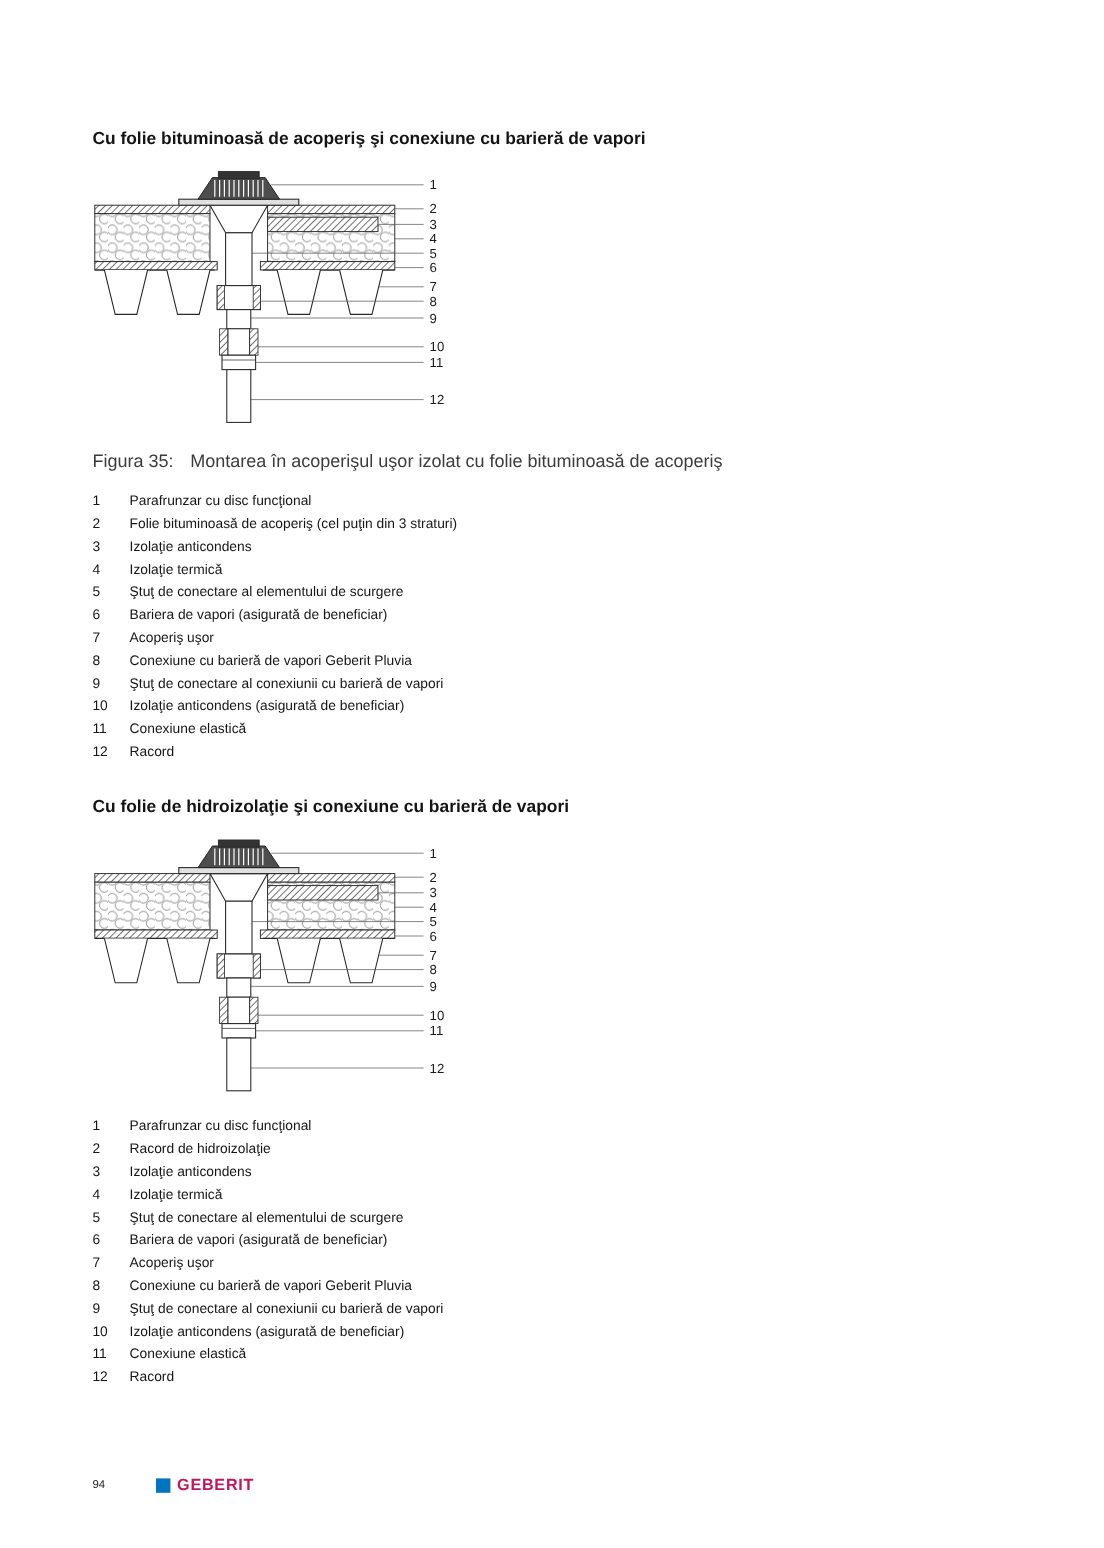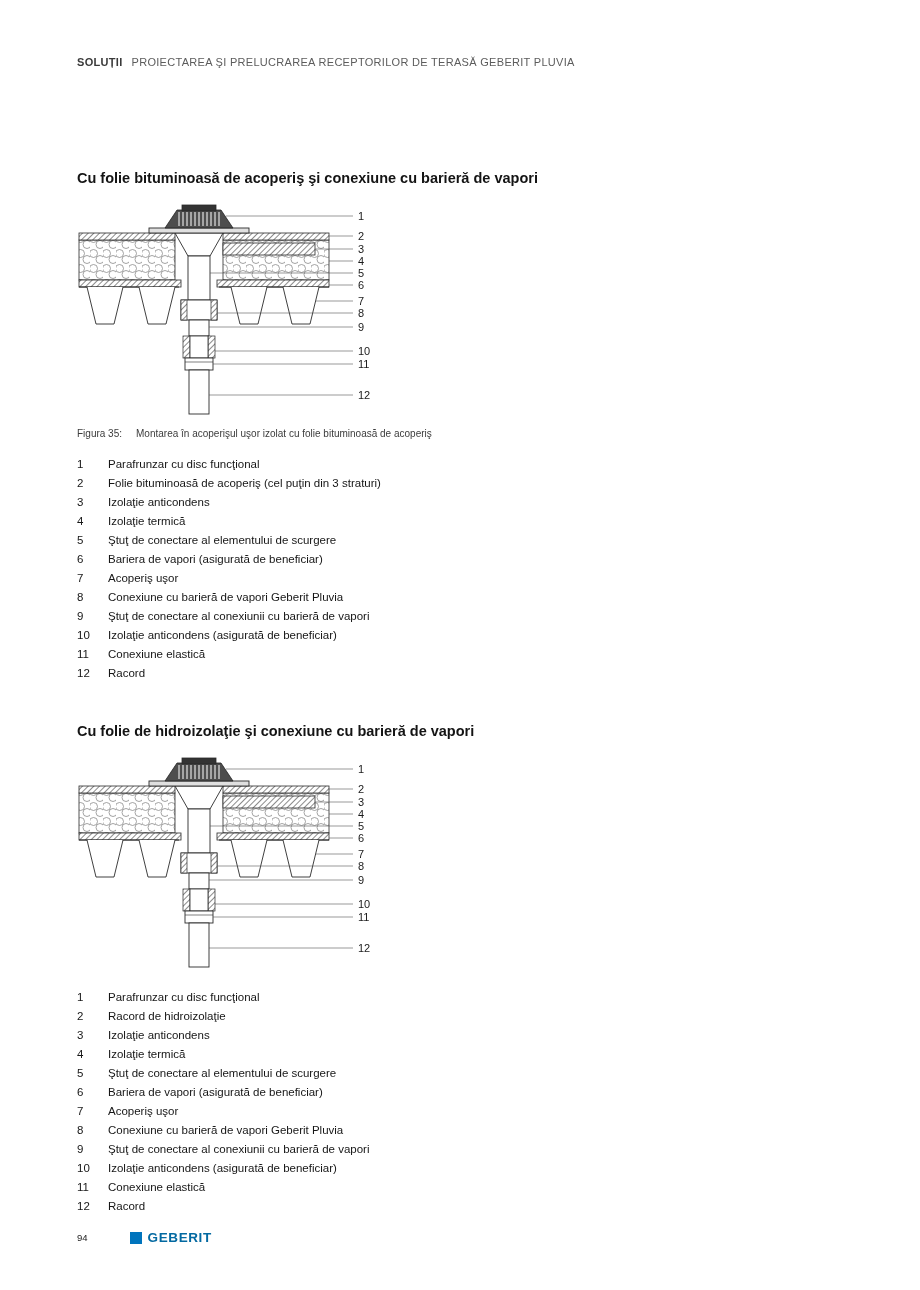--- a/index.html
+++ b/index.html
@@ -10,50 +10,47 @@
     font-family:"Liberation Sans", sans-serif; color:#1a1a1a; overflow:hidden;
     margin:0 auto;
   }
   .content { padding:56px 78px 0 77px; }
 
   .doc-header { font-size:11px; letter-spacing:.3px; }
   .doc-header .sec { font-weight:bold; color:#3a3a3a; }
   .doc-header .ttl { color:#5c5c5c; margin-left:9px; }
 
   h2.block-heading { font-size:14.5px; font-weight:bold; color:#141414; }
-  h2.mt-lg { margin-top:102px; }
-  h2.mt-md { margin-top:40px; }
+  h2.mt-lg { margin-top:52px; }
+  h2.mt-md { margin-top:28px; }
 
   .diagram { margin-top:18px; }
   .diagram svg { display:block; }
   .diagram svg text { font-family:"Liberation Sans", sans-serif; }
 
-  .caption { margin-top:9px; font-size:10px; color:#3c3c3c; }
+  .caption { margin-top:19px; font-size:15px; color:#3c3c3c; }
   .cap-label { margin-right:14px; }
 
   ol.legend { list-style:none; margin-top:16px; font-size:11.5px; color:#161616; }
   ol.legend li { display:flex; line-height:19px; }
   ol.legend .lnum { width:31px; flex:none; }
   ol.legend .ltxt { flex:1; }
 
   .footer { position:absolute; left:77px; top:1230px; display:flex; align-items:center; }
   .page-num { font-size:9.5px; color:#222; }
   .brand { display:flex; align-items:center; margin-left:42px; }
   .brand-square { width:12px; height:12px; background:#0074bd; display:inline-block; margin-right:6px; }
-  .brand-name { font-weight:bold; font-size:13.5px; letter-spacing:.6px; color:#0369a1; }
+  .brand-name { font-weight:bold; font-size:13.5px; letter-spacing:.6px; color:#be185d; }
 </style>
 </head>
 <body>
 
 <div class="page">
   <div class="content">
 
-    <div class="doc-header">
-      <span class="sec">SOLUȚII</span><span class="ttl">PROIECTAREA ŞI PRELUCRAREA RECEPTORILOR DE TERASĂ GEBERIT PLUVIA</span>
-    </div>
 
     <section>
       <h2 class="block-heading mt-lg">Cu folie bituminoasă de acoperiş şi conexiune cu barieră de vapori</h2>
       <div class="diagram">
         <svg id="svg35" viewBox="0 0 300 215" width="300" height="215">
             <defs>
               <pattern id="ha" width="4" height="4" patternUnits="userSpaceOnUse" patternTransform="rotate(45)">
                 <rect width="4" height="4" fill="#ffffff"></rect>
                 <line x1="0" y1="0" x2="0" y2="4" stroke="#2a2a2a" stroke-width="1.1"></line>
               </pattern>

